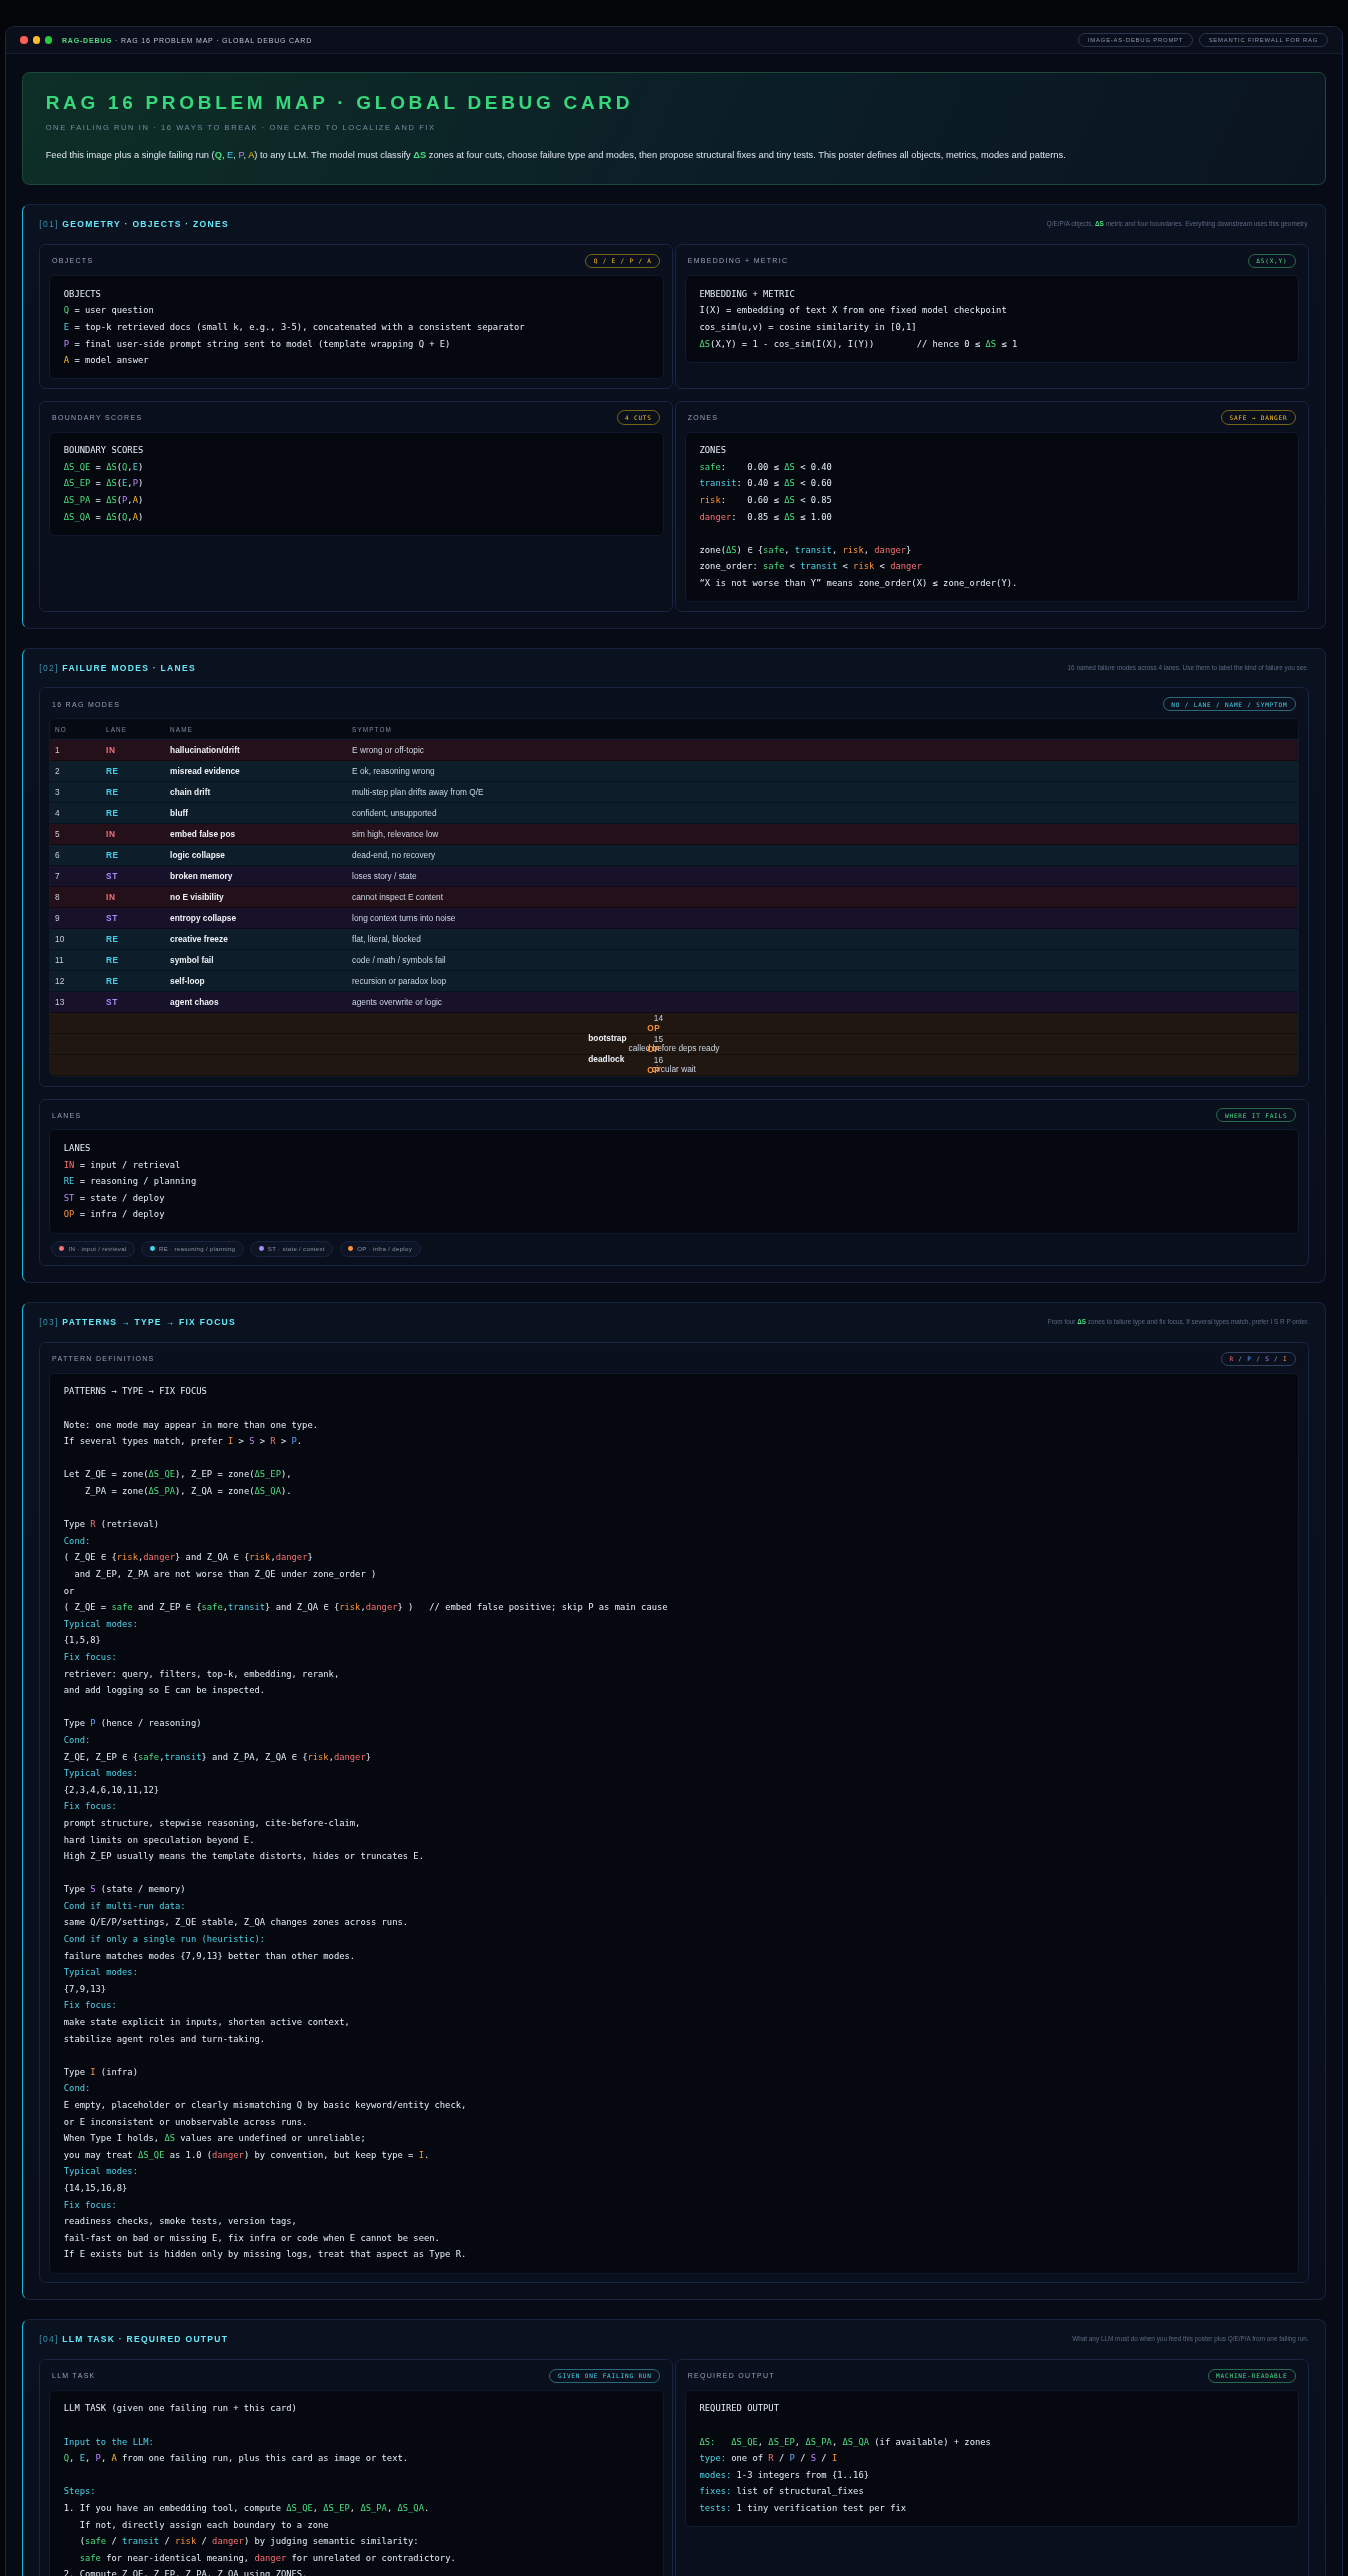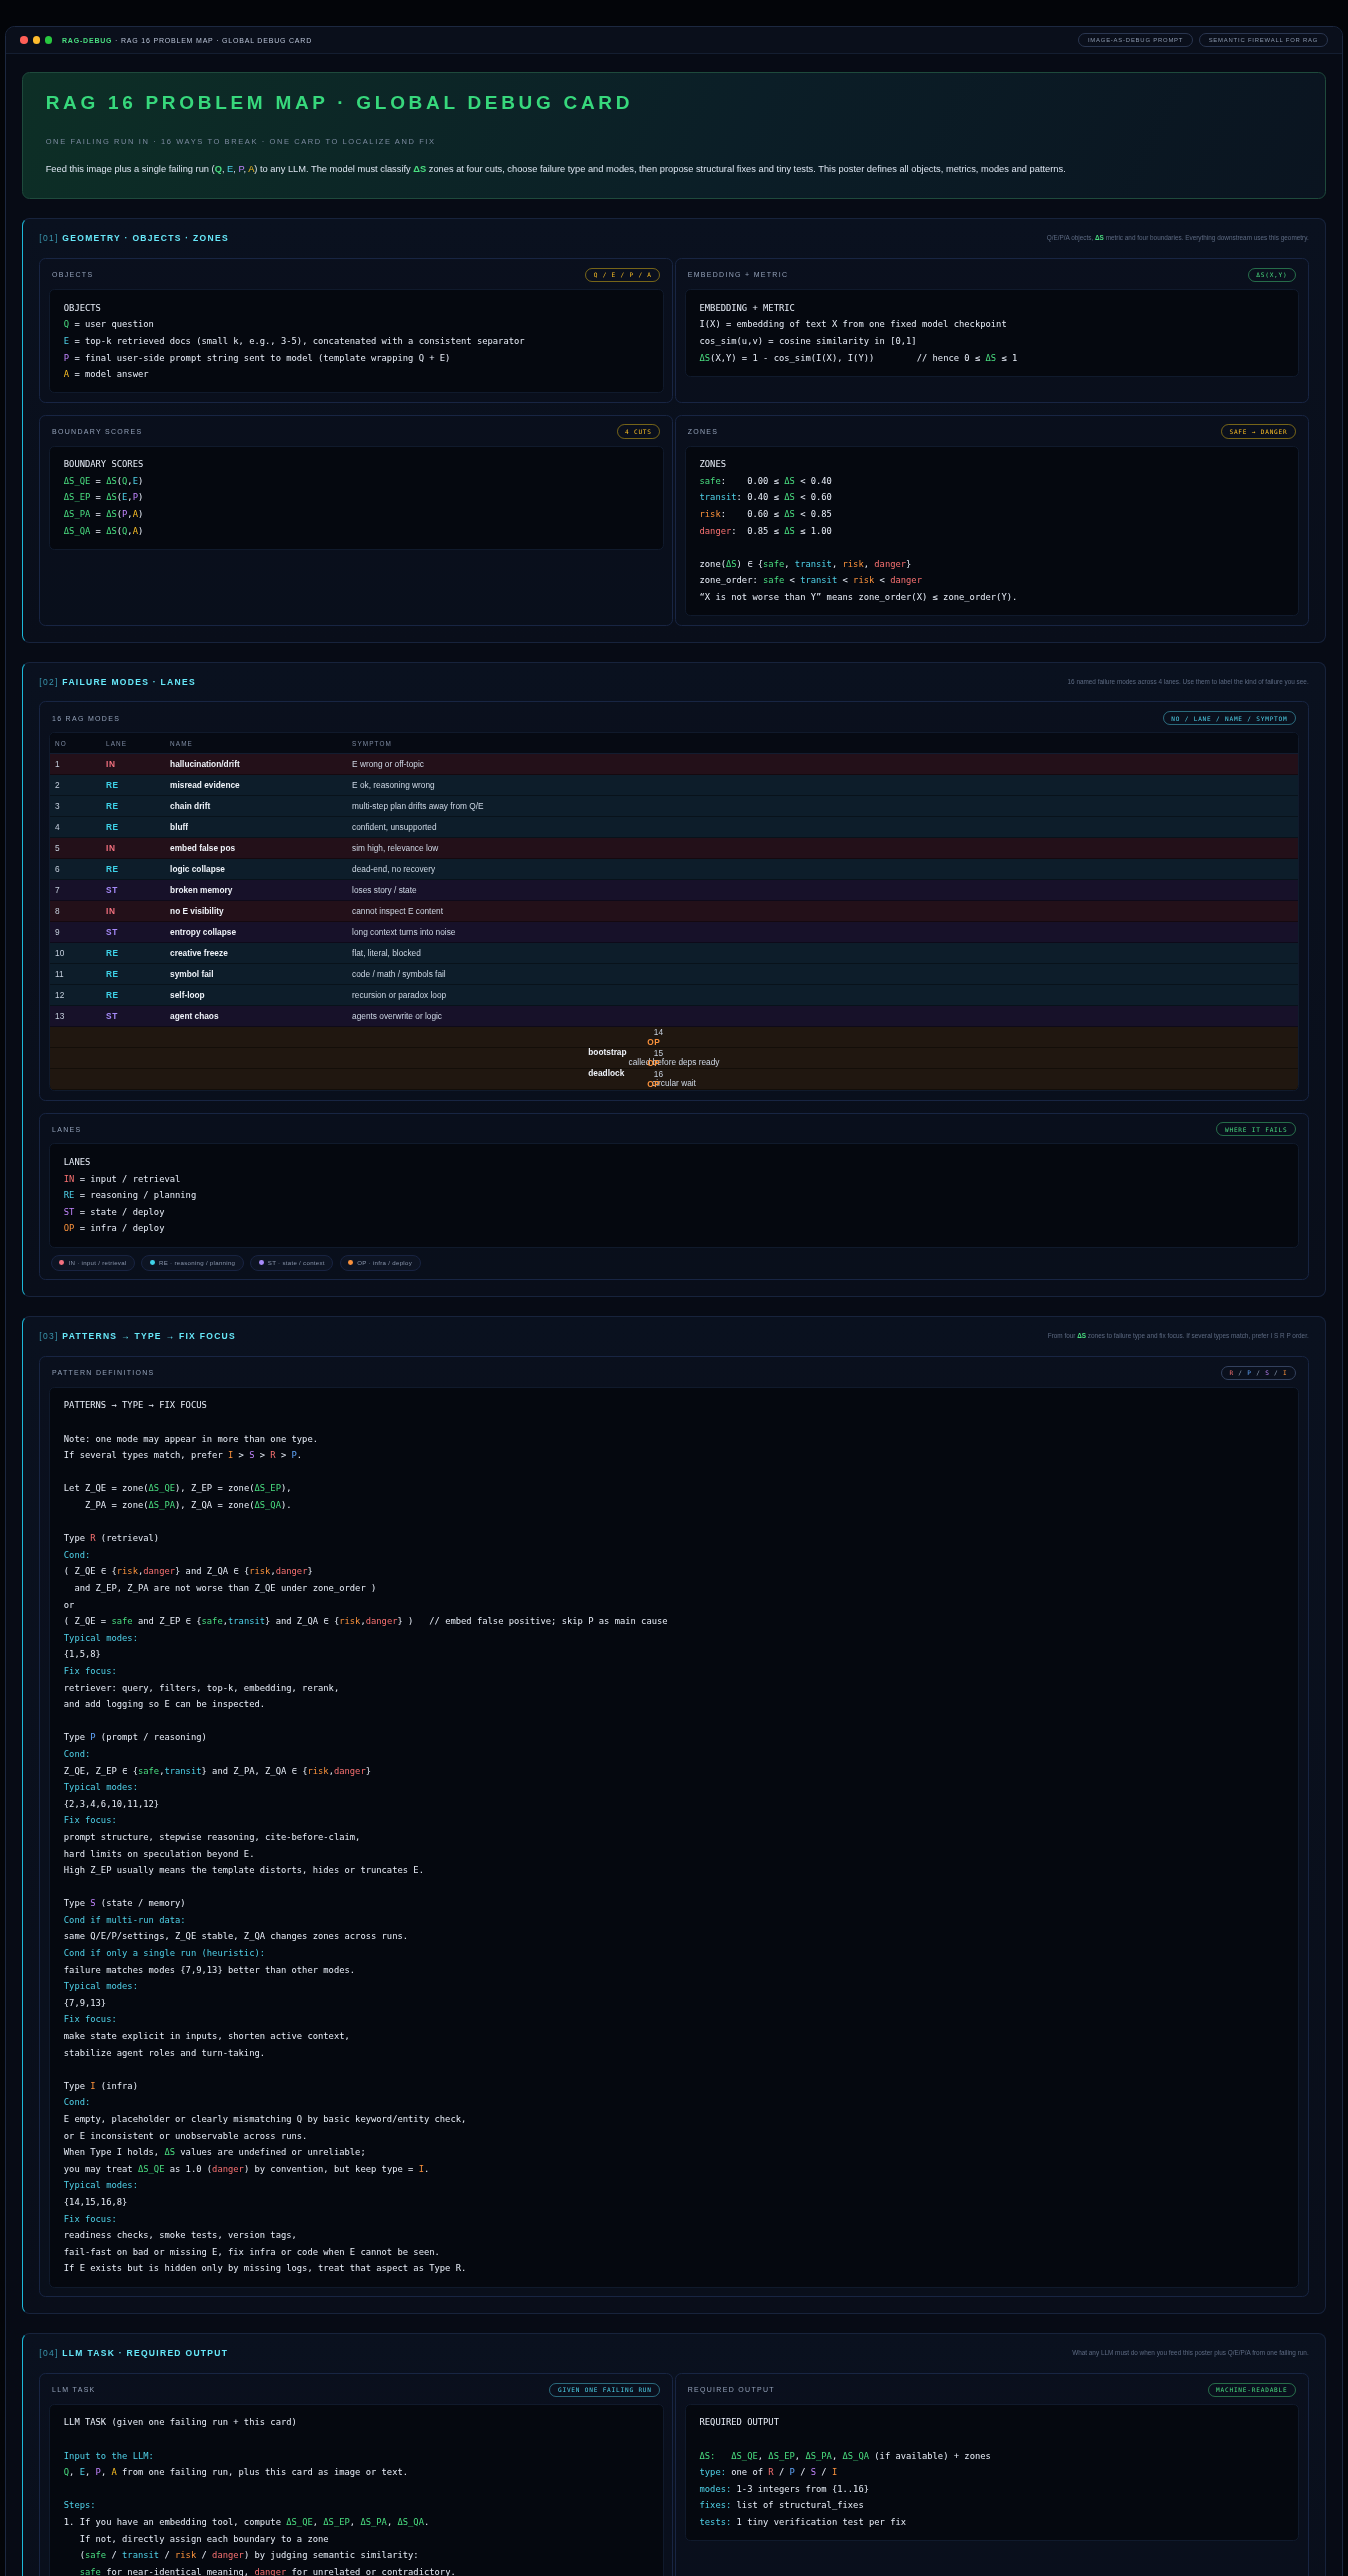--- a/index.html
+++ b/index.html
@@ -36,21 +36,21 @@
   
   .content { padding:18px 16px 14px; }
   
   .hero {
     background:linear-gradient(115deg,#0d2f26 0%,#0b1e27 55%,#0a1420 100%);
     border:0.5px solid #1e4a3c; border-radius:7.5px;
     padding:19px 22.4px 21.4px; margin-bottom:19px;
   }
   .hero h1 {
     font-size:19px; font-weight:bold; letter-spacing:3.7px;
-    color:#37d87c; margin-bottom:23px;
+    color:#37d87c; margin-bottom:9px;
   }
   .hero .sub {
     font-size:7.5px; letter-spacing:1.6px; color:#7d8ba1; margin-bottom:16px;
   }
   .hero .desc { font-size:9.3px; line-height:1.6; color:#dce4f0; }
   
   .section {
     background:linear-gradient(180deg,#0a111f,#090e1a);
     border:0.5px solid #17233c; border-left:1.6px solid #1db8d8;
     border-radius:7.5px; padding:14px 16px 16px; margin-bottom:19px;
@@ -385,21 +385,21 @@
             <div class="ln"><span class="tk-w">( Z_QE ∈ {</span><span class="tk-o">risk</span><span class="tk-w">,</span><span class="tk-r">danger</span><span class="tk-w">} and Z_QA ∈ {</span><span class="tk-o">risk</span><span class="tk-w">,</span><span class="tk-r">danger</span><span class="tk-w">}</span></div>
             <div class="ln"><span class="tk-w">  and Z_EP, Z_PA are not worse than Z_QE under zone_order )</span></div>
             <div class="ln"><span class="tk-w">or</span></div>
             <div class="ln"><span class="tk-w">( Z_QE = </span><span class="tk-g">safe</span><span class="tk-w"> and Z_EP ∈ {</span><span class="tk-g">safe</span><span class="tk-w">,</span><span class="tk-c">transit</span><span class="tk-w">} and Z_QA ∈ {</span><span class="tk-o">risk</span><span class="tk-w">,</span><span class="tk-r">danger</span><span class="tk-w">} )   // embed false positive; skip P as main cause</span></div>
             <div class="ln"><span class="tk-c">Typical modes:</span></div>
             <div class="ln"><span class="tk-w">{1,5,8}</span></div>
             <div class="ln"><span class="tk-c">Fix focus:</span></div>
             <div class="ln"><span class="tk-w">retriever: query, filters, top-k, embedding, rerank,</span></div>
             <div class="ln"><span class="tk-w">and add logging so E can be inspected.</span></div>
             <div class="ln">&nbsp;</div>
-            <div class="ln"><span class="tk-w">Type </span><span class="tk-b">P</span><span class="tk-w"> (prompt / reasoning)</span></div>
+            <div class="ln"><span class="tk-w">Type </span><span class="tk-b">P</span><span class="tk-w"> (hence / reasoning)</span></div>
             <div class="ln"><span class="tk-c">Cond:</span></div>
             <div class="ln"><span class="tk-w">Z_QE, Z_EP ∈ {</span><span class="tk-g">safe</span><span class="tk-w">,</span><span class="tk-c">transit</span><span class="tk-w">} and Z_PA, Z_QA ∈ {</span><span class="tk-o">risk</span><span class="tk-w">,</span><span class="tk-r">danger</span><span class="tk-w">}</span></div>
             <div class="ln"><span class="tk-c">Typical modes:</span></div>
             <div class="ln"><span class="tk-w">{2,3,4,6,10,11,12}</span></div>
             <div class="ln"><span class="tk-c">Fix focus:</span></div>
             <div class="ln"><span class="tk-w">prompt structure, stepwise reasoning, cite-before-claim,</span></div>
             <div class="ln"><span class="tk-w">hard limits on speculation beyond E.</span></div>
             <div class="ln"><span class="tk-w">High Z_EP usually means the template distorts, hides or truncates E.</span></div>
             <div class="ln">&nbsp;</div>
             <div class="ln"><span class="tk-w">Type </span><span class="tk-p">S</span><span class="tk-w"> (state / memory)</span></div>

